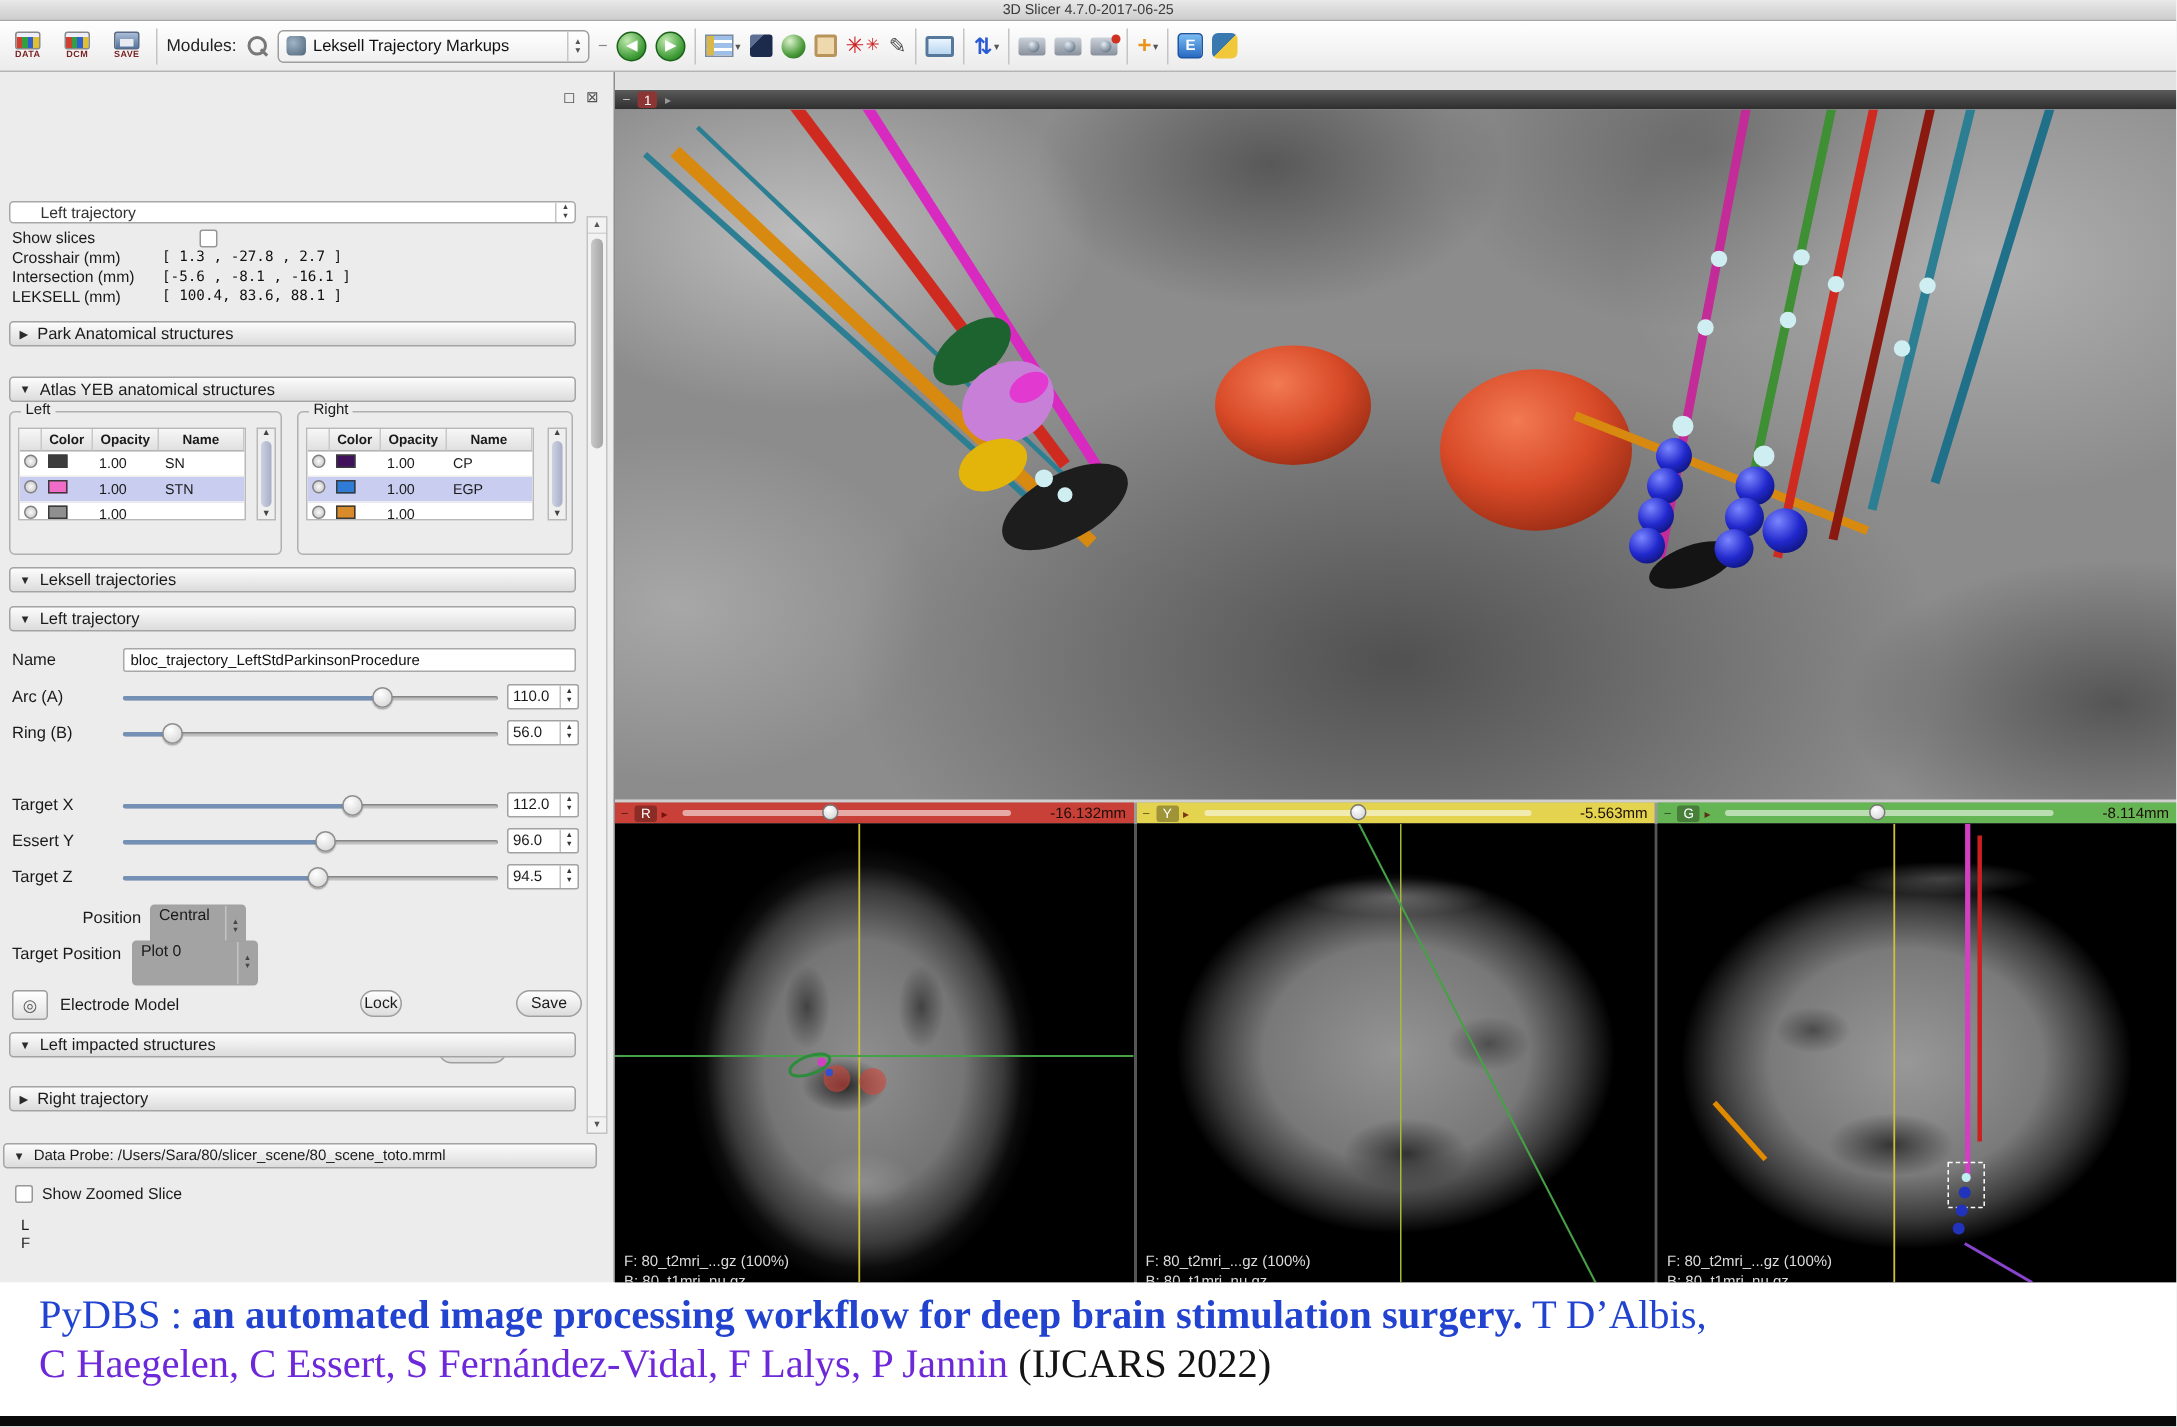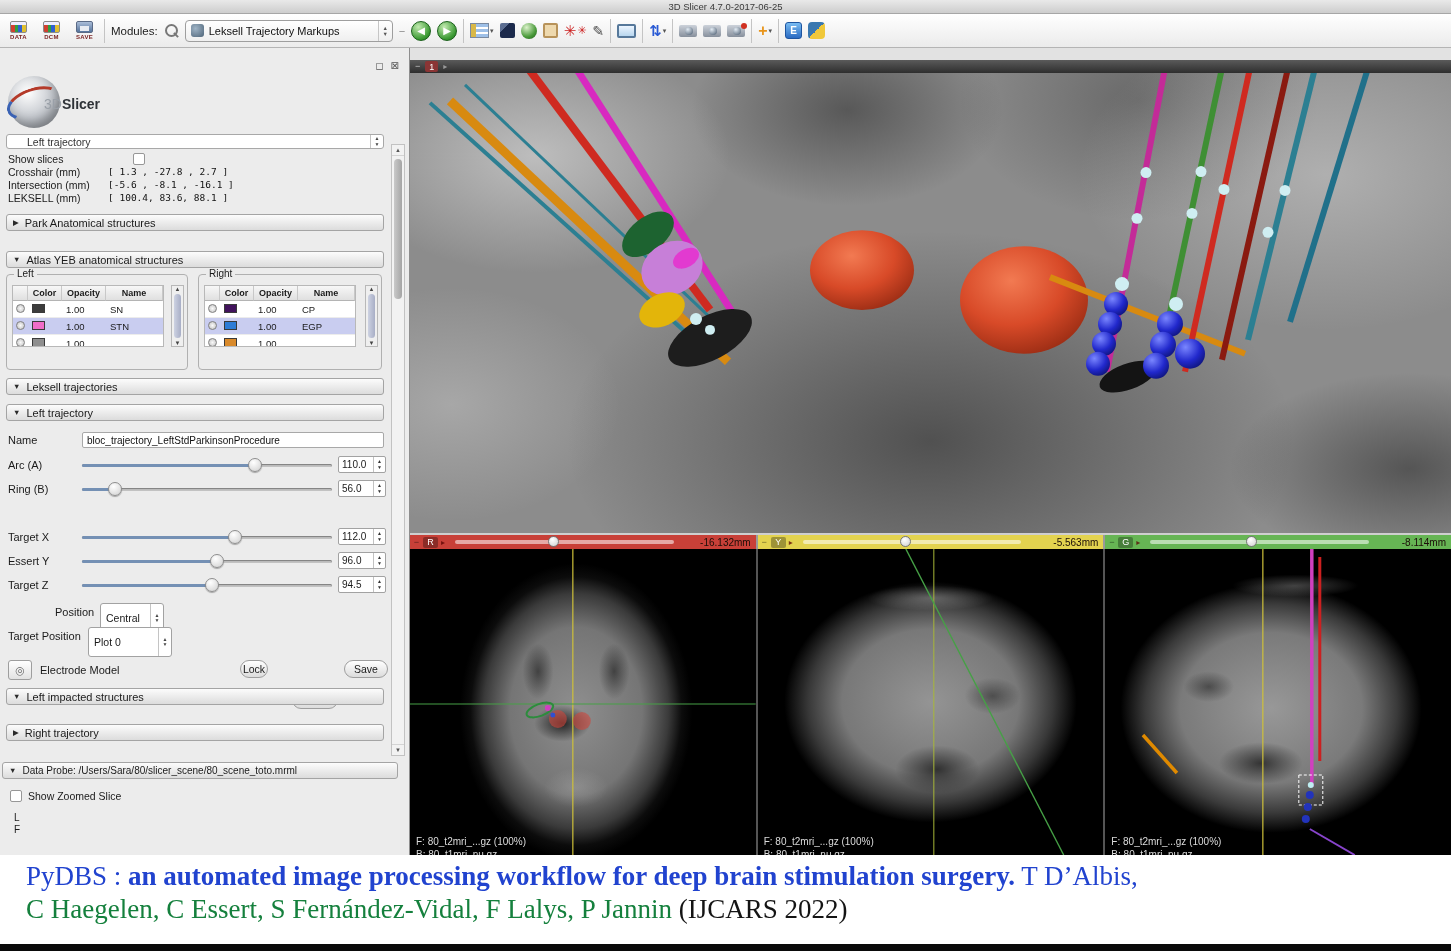--- a/index.html
+++ b/index.html
@@ -87,21 +87,21 @@
 .prow{position:absolute;left:8px;width:394px;height:18px;}
 .plabel{position:absolute;left:0;top:3px;font-size:11px;}
 .slider{position:absolute;left:74px;top:1px;width:250px;height:16px;cursor:pointer;}
 .slider .track{position:absolute;left:0;right:0;top:7px;height:3px;background:#c2c2c2;border-radius:2px;box-shadow:inset 0 1px 1px rgba(0,0,0,.35);}
 .slider .fill{position:absolute;left:0;top:7px;height:3px;background:#7490b4;border-radius:2px;}
 .slider .knob{position:absolute;top:1px;width:14px;height:14px;margin-left:-7px;border-radius:50%;background:radial-gradient(circle at 38% 30%,#ffffff,#cfcfcf);border:1px solid #8e8e8e;box-shadow:0 1px 1px rgba(0,0,0,.3);}
 .spin{position:absolute;left:330px;top:0;width:48px;height:17px;background:#fff;border:1px solid #a2a2a2;border-radius:2px;display:flex;}
 .spin .sval2{flex:1;font-size:10px;padding:2px 2px 0 3px;}
 .sarr{width:12px;border-left:1px solid #c2c2c2;display:flex;flex-direction:column;align-items:center;justify-content:center;font-size:5px;line-height:5.5px;color:#333;cursor:pointer;}
 .sarr i{font-style:normal;}
-.combo{position:absolute;height:30px;background:#ffffff;border:1px solid #a2a2a2;border-radius:3px;display:flex;align-items:center;cursor:pointer;}
+.combo{position:absolute;height:30px;background:#a3a3a3;border:1px solid #a2a2a2;border-radius:3px;display:flex;cursor:pointer;}
 .combo .ctext2{flex:1;font-size:10.5px;padding:0 5px;white-space:nowrap;}
 .ebtn{position:absolute;height:18px;border:1px solid #9e9e9e;border-radius:9px;background:linear-gradient(#ffffff,#dcdcdc);font-size:10.5px;display:flex;align-items:center;justify-content:center;cursor:pointer;}
 .ebox{position:absolute;left:8px;top:-2px;width:24px;height:20px;border:1px solid #9e9e9e;border-radius:3px;background:linear-gradient(#fff,#e2e2e2);display:flex;align-items:center;justify-content:center;font-size:11px;color:#666;cursor:pointer;}
 .pscroll{position:absolute;left:391px;top:96px;width:14px;height:612px;background:#f2f2f2;border:1px solid #c2c2c2;}
 .pscroll .pup{height:11px;border-bottom:1px solid #d4d4d4;font-size:6px;color:#555;text-align:center;line-height:11px;cursor:pointer;}
 .pscroll .pthumb{position:absolute;left:2px;top:14px;width:8px;height:140px;background:linear-gradient(90deg,#c9c9c9,#a5a5a5);border-radius:5px;cursor:grab;}
 .pscroll .pdn{position:absolute;bottom:0;left:0;width:100%;height:11px;border-top:1px solid #d4d4d4;font-size:6px;color:#555;text-align:center;line-height:11px;cursor:pointer;}
 
 
 .vgap{height:12px;background:#e2e2e2;flex:none;}
@@ -146,21 +146,21 @@
  radial-gradient(ellipse 36px 22px at 30% 45%,rgba(22,22,22,.5),transparent 70%),
  radial-gradient(ellipse 90px 16px at 55% 12%,rgba(215,215,215,.3),transparent 70%),
  radial-gradient(ellipse 175px 145px at 48% 52%,#989898 0%,#7a7a7a 52%,#3a3a3a 72%,#000 86%);}
 .ssvg{position:absolute;inset:0;width:100%;height:100%;}
 .vtext{position:absolute;left:6px;bottom:-6px;font-size:10px;color:#dcdcdc;line-height:13px;text-shadow:0 1px 1px #000;}
 
 
 .caption{position:absolute;left:0;top:855px;width:1451px;height:89px;background:#fff;padding:5px 0 0 26px;font-family:"Liberation Serif","DejaVu Serif",serif;font-size:27px;line-height:33px;}
 .cap-blue{color:#2143cf;}
 .cap-bold{font-weight:bold;}
-.cap-dark{color:#15803d;}
+.cap-dark{color:#6d28d9;}
 .cap-black{color:#141414;}
 .bottombar{position:absolute;left:0;top:944px;width:1451px;height:7px;background:#0a0a0a;}
 </style>
 </head>
 <body>
 
 <div id="app">
 
   <div class="titlebar">
     <span>3D Slicer 4.7.0-2017-06-25</span>
@@ -248,25 +248,20 @@
   </div>
 
   <div class="main">
 
     <div class="panel">
       <div class="ptop">
         <span class="pticon">◻</span>
         <span class="pticon">⊠</span>
       </div>
 
-      <div class="logo">
-        <span class="ball"></span>
-        <span class="swirl"></span>
-        <span class="ltext"><span class="l3d">3D</span><span class="lsl">Slicer</span></span>
-      </div>
 
       <div class="topcombo">
         <span class="ctext">Left trajectory</span>
         <span class="cstep">
             <i>▲</i>
             <i>▼</i>
           </span>
       </div>
 
       <div class="prow-simple" style="top:104px;gap:23px;">

